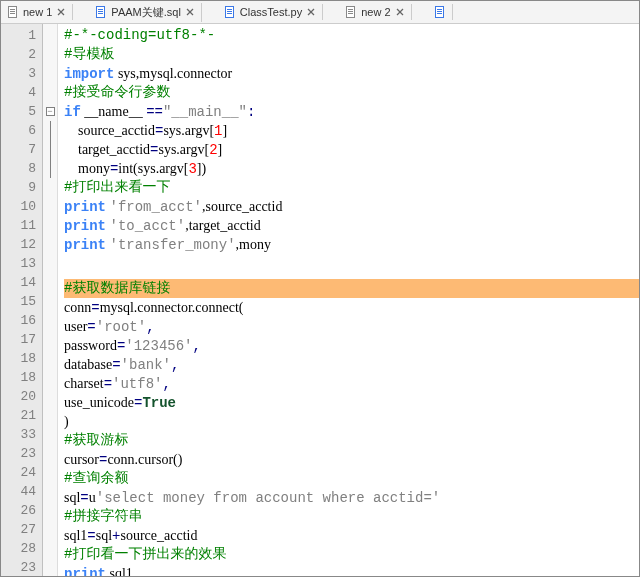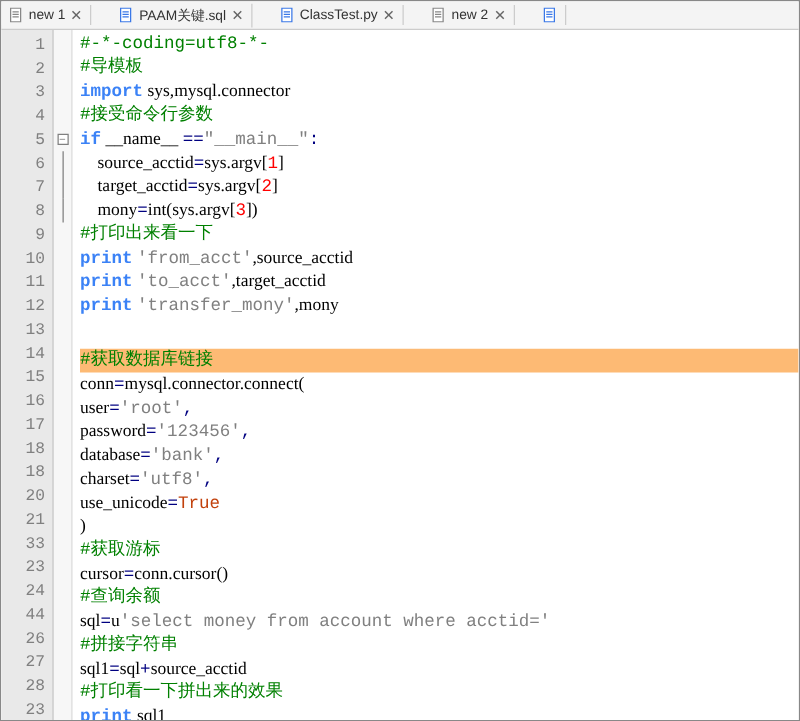--- a/index.html
+++ b/index.html
@@ -15,21 +15,21 @@
   .foldcol .fm{height:19px;display:flex;align-items:center;justify-content:center;}
   .foldcol .box{width:9px;height:9px;border:1px solid #808080;font-size:9px;line-height:8px;text-align:center;box-sizing:border-box;background:#fff;}
   .foldcol .bar{width:1px;height:19px;background:#808080;margin:0 auto;}
   .code{flex:1;padding:2px 0 2px 6px;line-height:19px;font-size:14px;white-space:pre;overflow:hidden;}
   .ln{height:19px;}
   .ln.hl{background:#fdba74;margin-top:25px;}
   .tok-comment{color:#008000;}
   .tok-kw{color:#3b82f6;font-weight:bold;}
   .tok-str{color:#808080;}
   .tok-num{color:#ff0000;}
-  .tok-bool{color:#c2410c;font-weight:normal;}
+  .tok-bool{color:#14532d;font-weight:bold;}
   .tok-var{color:#000;font-family:Liberation Serif, serif;}
   .tok-op{color:#000080;}
   .gut-ln{height:19px;}
 </style>
 </head>
 <body>
 
 <div class="root">
   <div class="tabbar" id="tabbar">
       <div class="tab">

